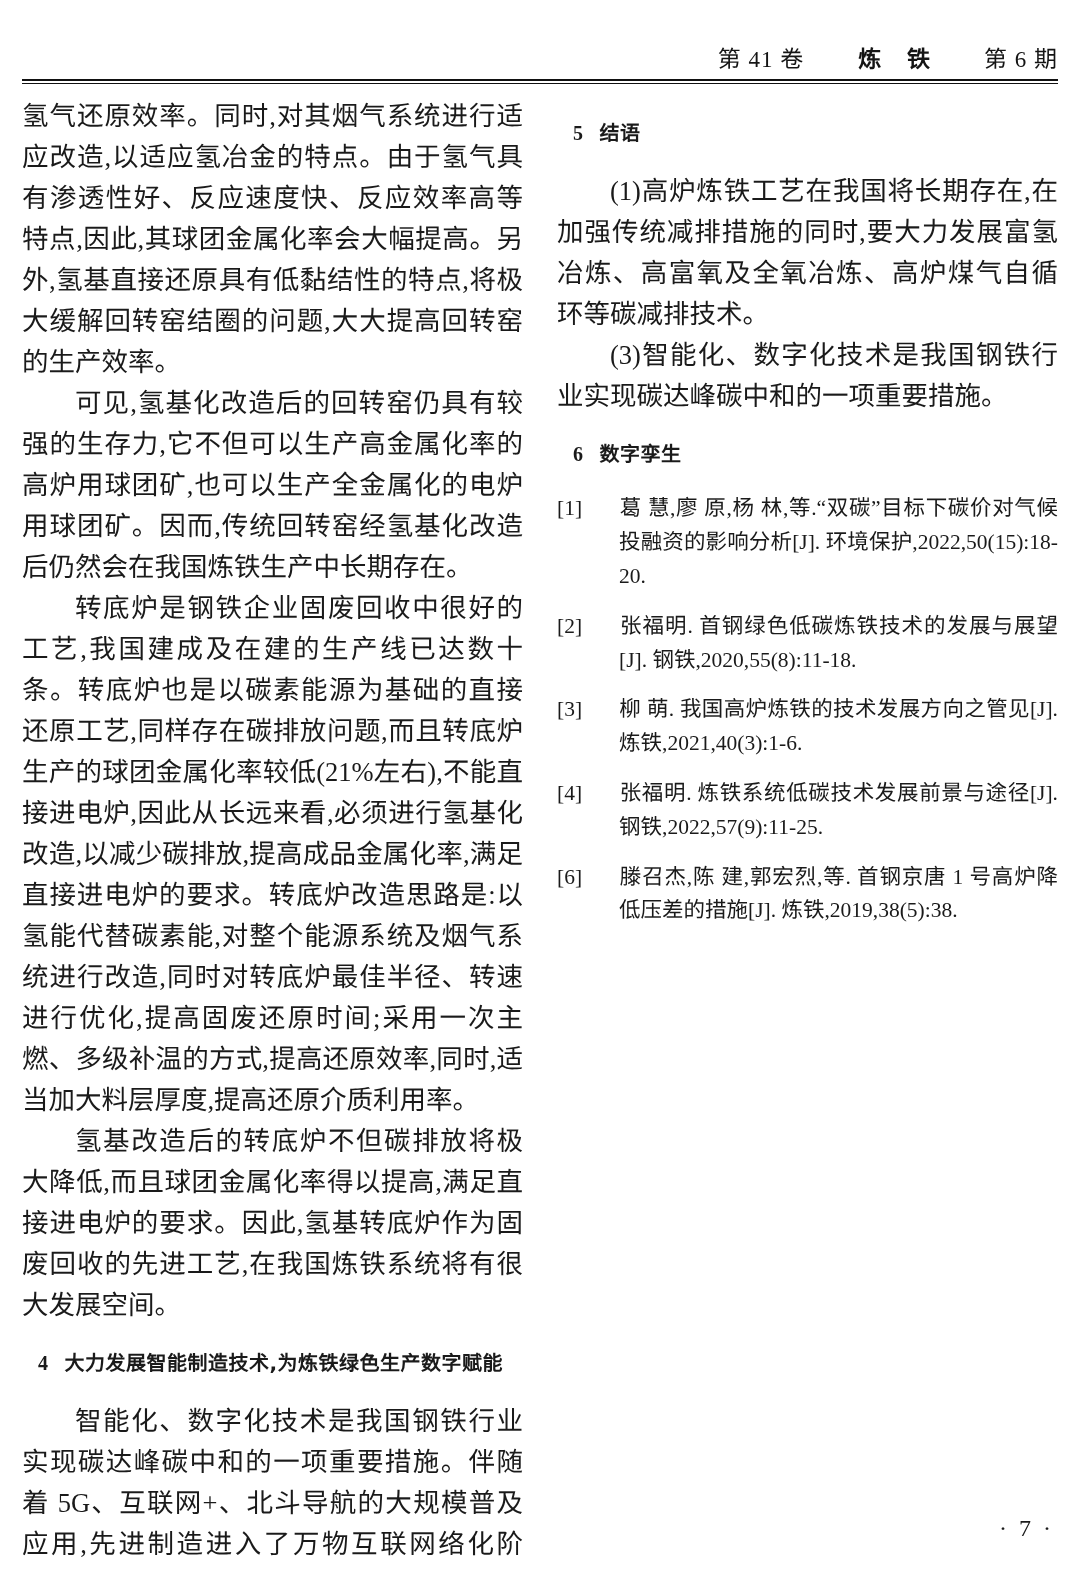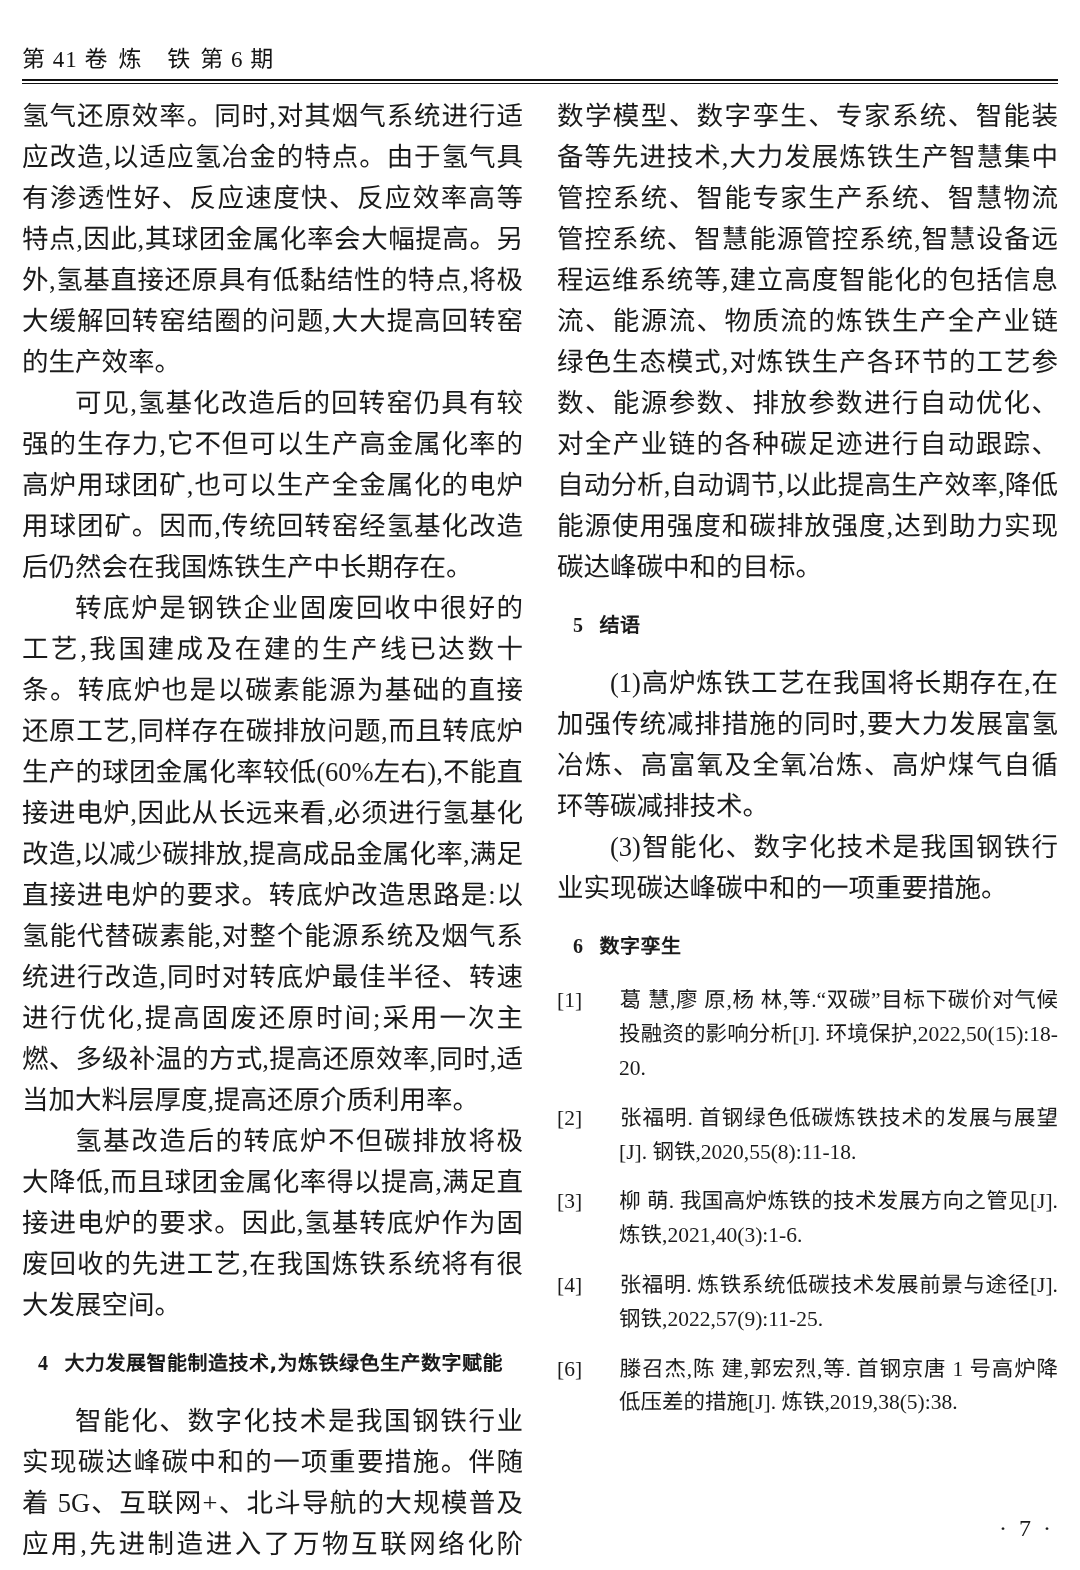--- a/index.html
+++ b/index.html
@@ -27,28 +27,30 @@
 
   
   .runhead {
     position: absolute;
     left: 22px;
     top: 30px;
     width: 1036px;
     height: 44px;
     display: flex;
     align-items: flex-end;
-    justify-content: flex-start;
+    justify-content: flex-end;
     font-size: 23px;
     letter-spacing: 1px;
     color: #141414;
+    gap: 44px;
   }
   .runhead .rh-center {
     letter-spacing: 10px;
     padding-left: 10px;
+    font-weight: bold;
   }
   .rule-double {
     position: absolute;
     left: 22px;
     top: 79px;
     width: 1036px;
     height: 5px;
     border-top: 2px solid #111;
     border-bottom: 1px solid #111;
     box-sizing: border-box;
@@ -141,35 +143,34 @@
   <div class="rule-double"></div>
 
   <div class="columns">
 
     <div class="col">
 
       <p class="body noindent">氢气还原效率。同时,对其烟气系统进行适应改造,以适应氢冶金的特点。由于氢气具有渗透性好、反应速度快、反应效率高等特点,因此,其球团金属化率会大幅提高。另外,氢基直接还原具有低黏结性的特点,将极大缓解回转窑结圈的问题,大大提高回转窑的生产效率。</p>
 
       <p class="body">可见,氢基化改造后的回转窑仍具有较强的生存力,它不但可以生产高金属化率的高炉用球团矿,也可以生产全金属化的电炉用球团矿。因而,传统回转窑经氢基化改造后仍然会在我国炼铁生产中长期存在。</p>
 
-      <p class="body">转底炉是钢铁企业固废回收中很好的工艺,我国建成及在建的生产线已达数十条。转底炉也是以碳素能源为基础的直接还原工艺,同样存在碳排放问题,而且转底炉生产的球团金属化率较低(60%左右),不能直接进电炉,因此从长远来看,必须进行氢基化改造,以减少碳排放,提高成品金属化率,满足直接进电炉的要求。转底炉改造思路是:以氢能代替碳素能,对整个能源系统及烟气系统进行改造,同时对转底炉最佳半径、转速进行优化,提高固废还原时间;采用一次主燃、多级补温的方式,提高还原效率,同时,适当加大料层厚度,提高还原介质利用率。</p>
+      <p class="body">转底炉是钢铁企业固废回收中很好的工艺,我国建成及在建的生产线已达数十条。转底炉也是以碳素能源为基础的直接还原工艺,同样存在碳排放问题,而且转底炉生产的球团金属化率较低(21%左右),不能直接进电炉,因此从长远来看,必须进行氢基化改造,以减少碳排放,提高成品金属化率,满足直接进电炉的要求。转底炉改造思路是:以氢能代替碳素能,对整个能源系统及烟气系统进行改造,同时对转底炉最佳半径、转速进行优化,提高固废还原时间;采用一次主燃、多级补温的方式,提高还原效率,同时,适当加大料层厚度,提高还原介质利用率。</p>
 
       <p class="body">氢基改造后的转底炉不但碳排放将极大降低,而且球团金属化率得以提高,满足直接进电炉的要求。因此,氢基转底炉作为固废回收的先进工艺,在我国炼铁系统将有很大发展空间。</p>
 
       <h2 class="sec-head">
         <span class="sec-num">4</span><span>大力发展智能制造技术,为炼铁绿色生产数字赋能</span>
       </h2>
 
       <p class="body"><span>智能化、数字化技术是我国钢铁行业实现碳达峰碳中和的一项重要措施。伴随着 5G、互联网+、北斗导航的大规模普及应用,先进制造进入了万物互联网络化阶段。在大数据、云计算、机器视觉等技术突飞猛进的基础上,人工智能也逐渐融入制造领域,钢铁生产开始步入以新一代人工智能技术为核心的智慧制造阶段</span></p>
 
     </div>
 
     <div class="col">
 
-      <p class="body noindent">数学模型、数字孪生、专家系统、智能装备等先进技术,大力发展炼铁生产智慧集中管控系统、智能专家生产系统、智慧物流管控系统、智慧能源管控系统,智慧设备远程运维系统等,建立高度智能化的包括信息流、能源流、物质流的炼铁生产全产业链绿色生态模式,对炼铁生产各环节的工艺参数、能源参数、排放参数进行自动优化、对全产业链的各种碳足迹进行自动跟踪、自动分析,自动调节,以此提高生产效率,降低能源使用强度和碳排放强度,达到助力实现碳达峰碳中和的目标。</p>
 
       <h2 class="sec-head">
         <span class="sec-num">5</span><span>结语</span>
       </h2>
 
       <p class="body">(1)高炉炼铁工艺在我国将长期存在,在加强传统减排措施的同时,要大力发展富氢冶炼、高富氧及全氧冶炼、高炉煤气自循环等碳减排技术。</p>
       <p class="body">(3)智能化、数字化技术是我国钢铁行业实现碳达峰碳中和的一项重要措施。</p>
 
       <h2 class="sec-head">
         <span class="sec-num">6</span><span>数字孪生</span>

